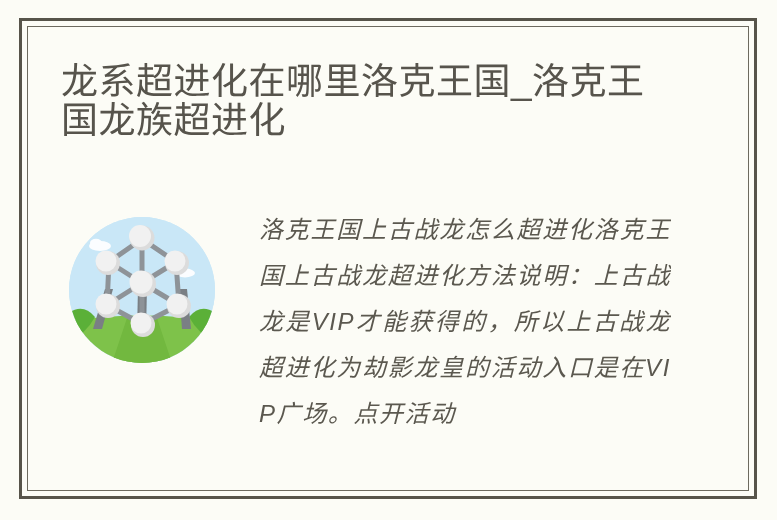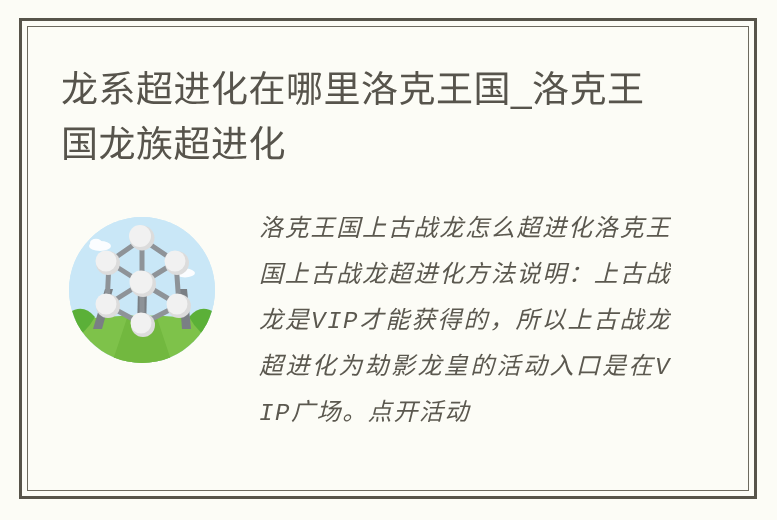--- a/index.html
+++ b/index.html
@@ -39,21 +39,21 @@
 
   
   #page-title {
     position: absolute;
     left: 33px;
     top: 35px;
     width: 600px;
     margin: 0;
     font-weight: 400;
     font-size: 37px;
-    line-height: 55px;
+    line-height: 39px;
     letter-spacing: 0.5px;
     color: #57544c;
     font-family: "Liberation Sans", "DejaVu Sans", sans-serif;
   }
 
   
   #article-body {
     position: absolute;
     left: 33px;
     top: 172px;
@@ -81,21 +81,21 @@
     top: 8px;
     width: 412px;
     height: 235px;
     overflow: hidden;
     margin: 0;
     font-size: 24px;
     line-height: 46px;
     letter-spacing: 1.6px;
     color: #5b584f;
     text-align: justify;
-    font-family: Liberation Mono, monospace;
+    font-family: Liberation Sans, sans-serif;
     font-style: italic;
     font-weight: 400;
     word-break: break-all;
   }
 </style>
 </head>
 <body>
 
 <div id="article-card">
   <div id="article-inner">

